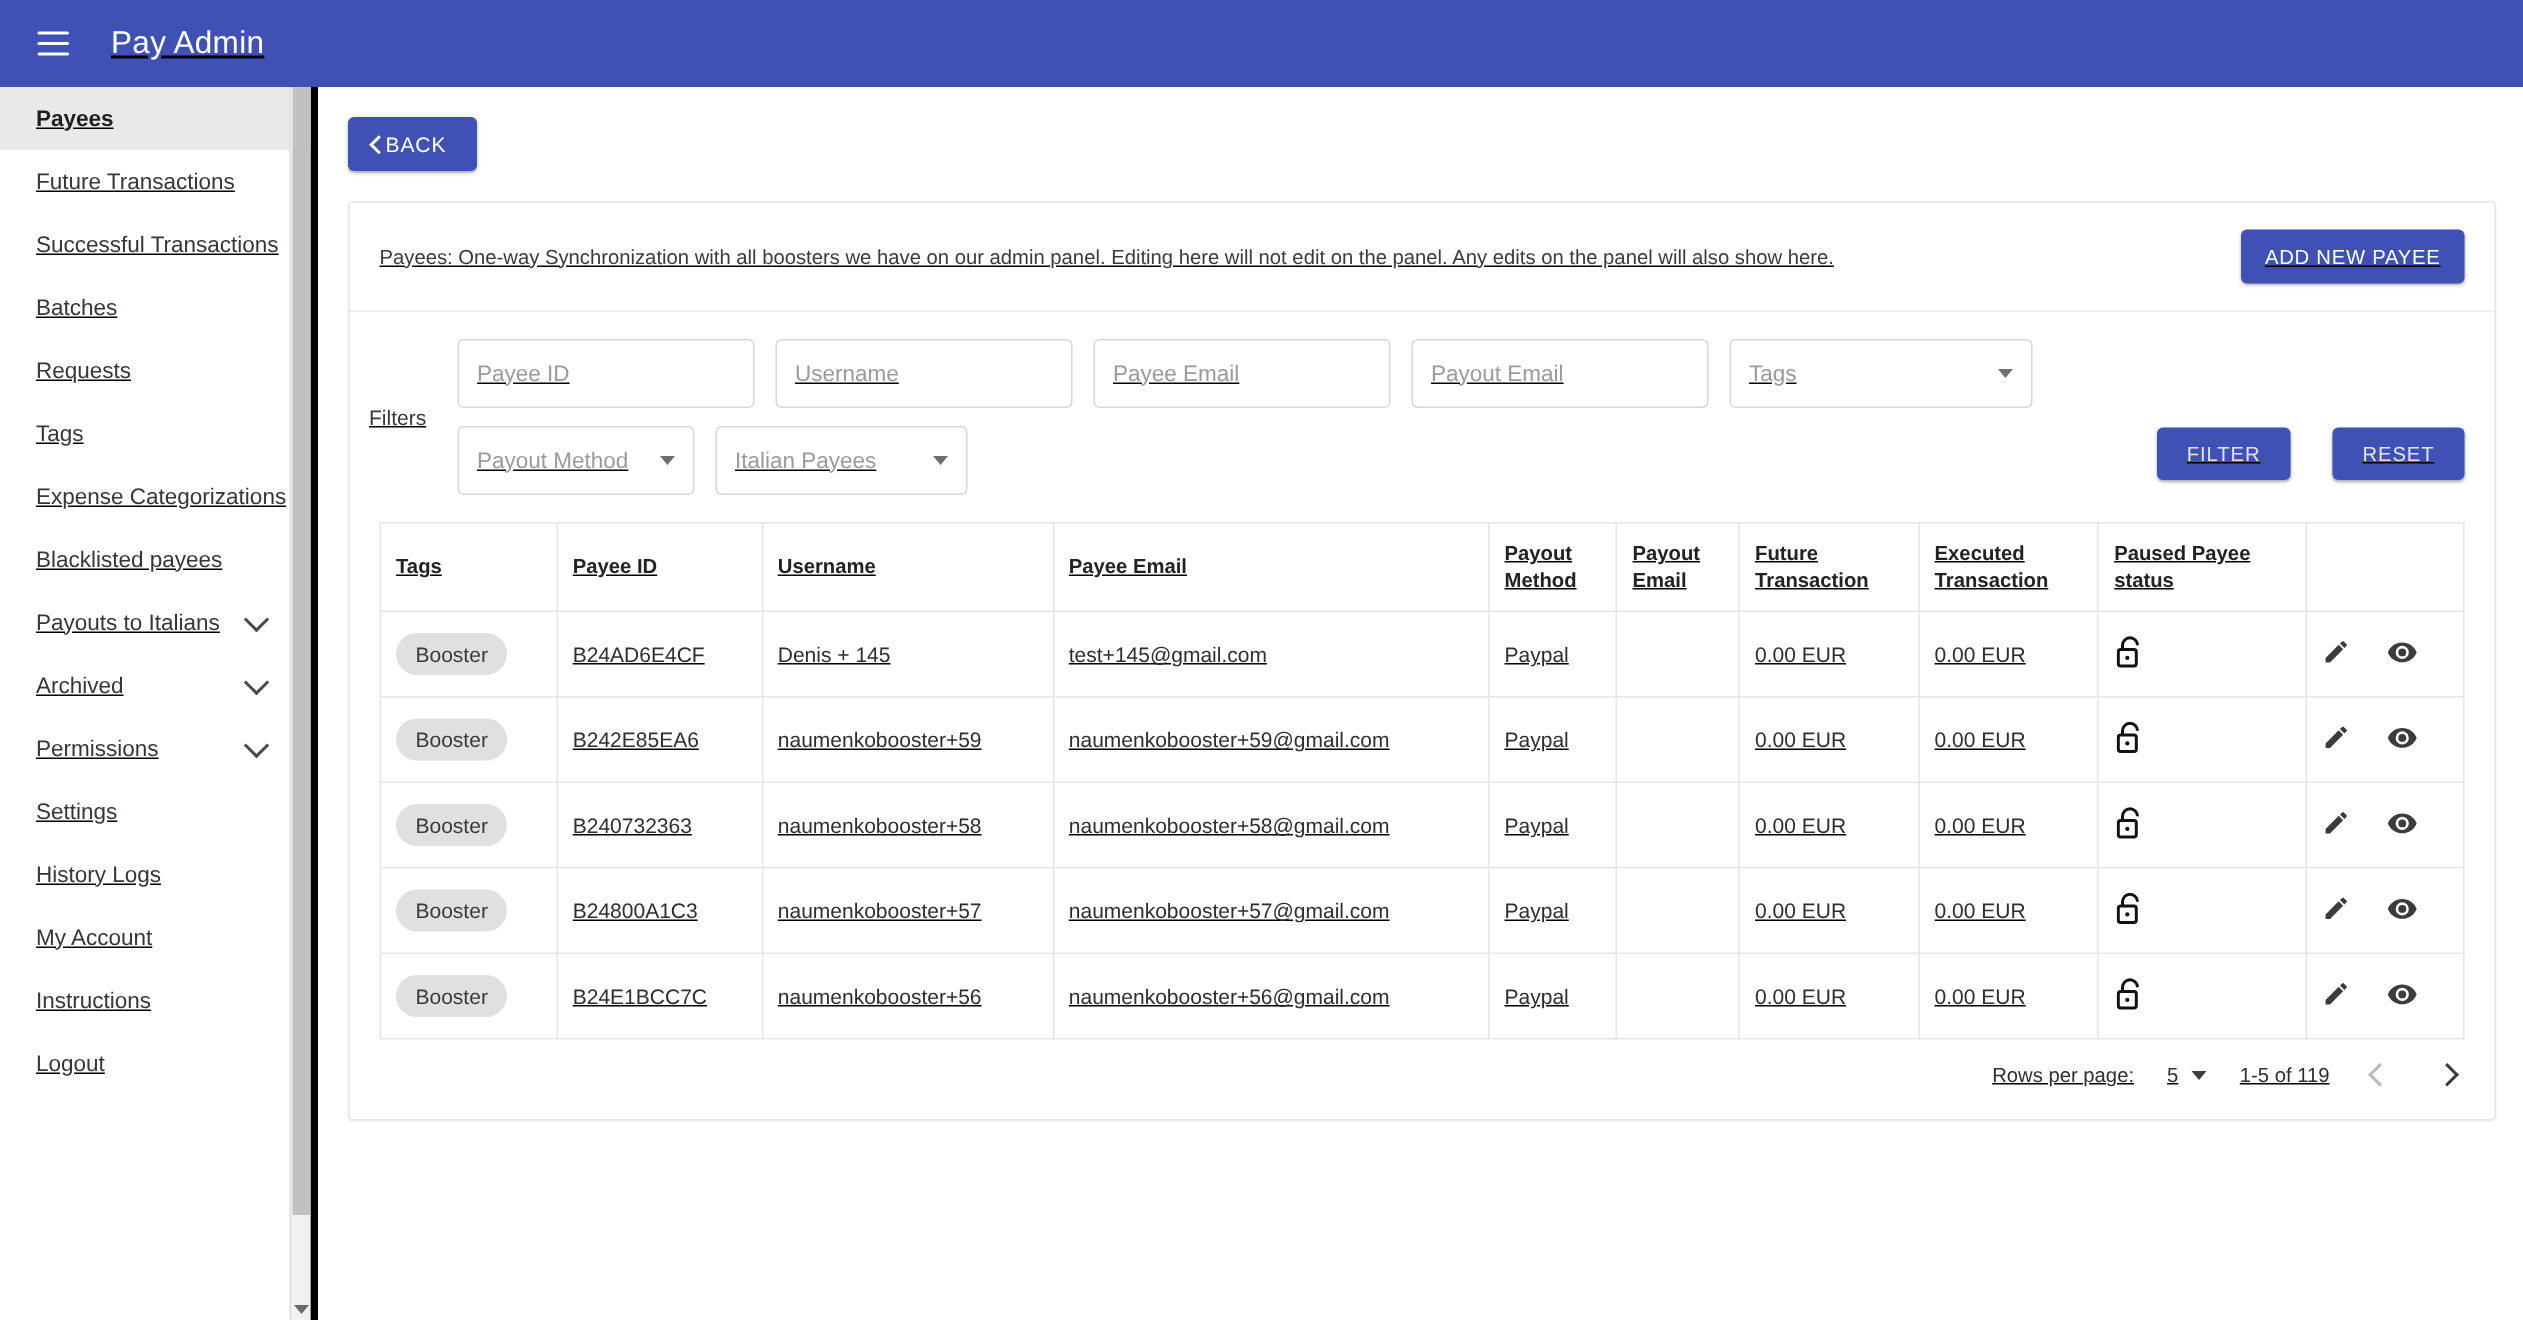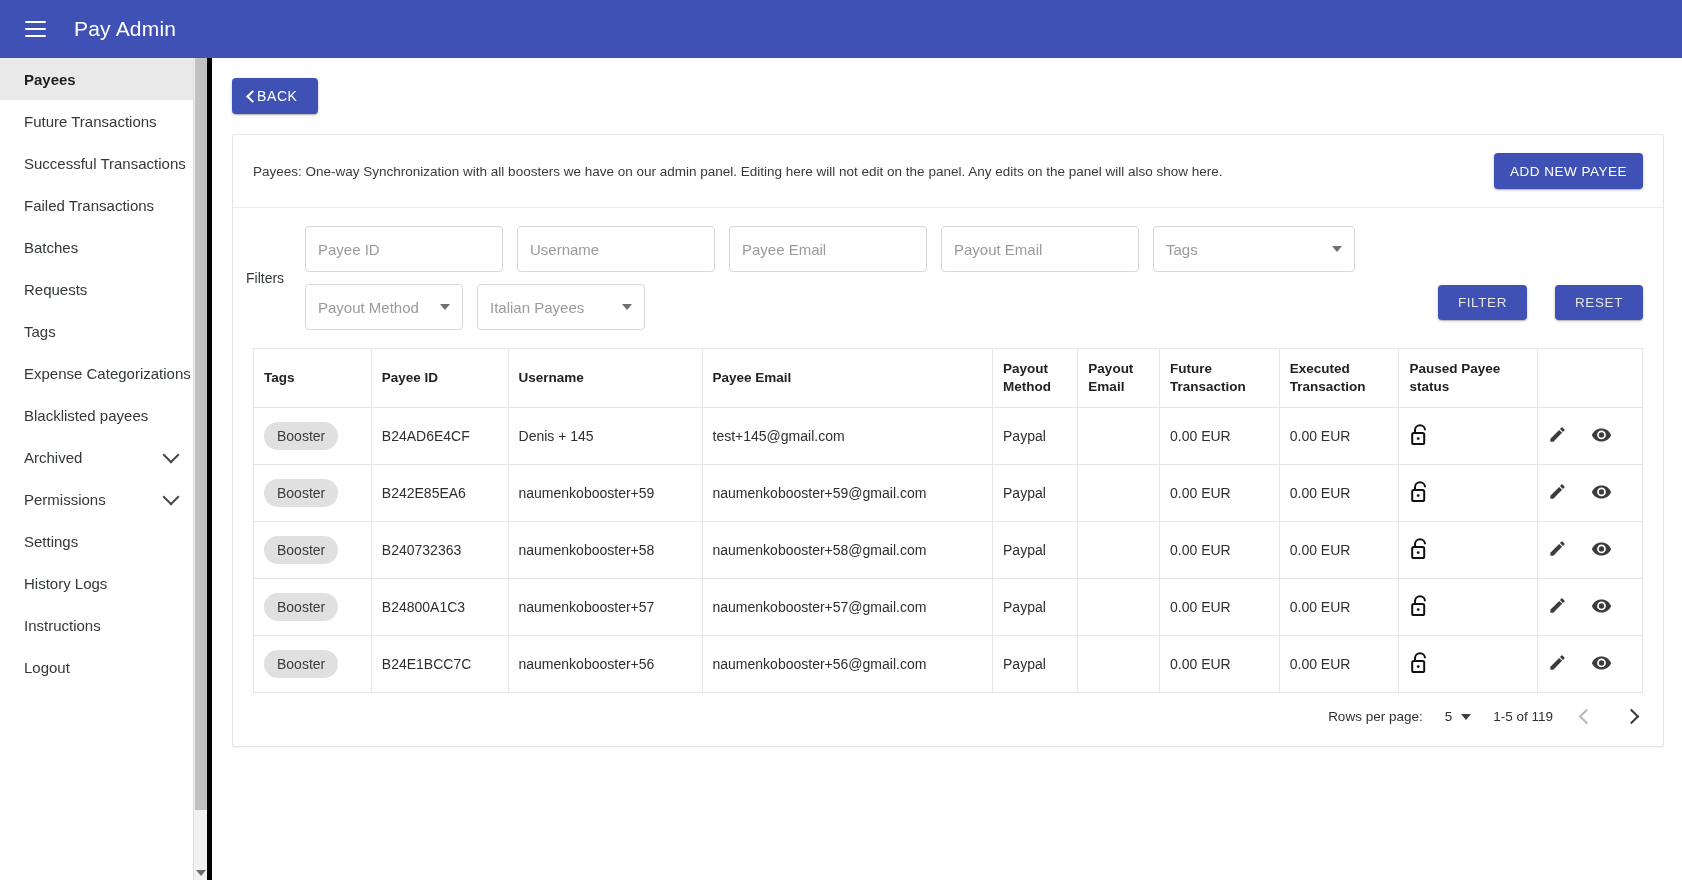--- a/index.html
+++ b/index.html
@@ -3,21 +3,21 @@
 <meta charset="utf-8">
 <style>
   * { box-sizing: border-box; }
   html, body {
     margin: 0; padding: 0;
     width: 1682px; height: 880px;
     overflow: hidden;
     font-family: "Liberation Sans", sans-serif;
     background: #ffffff;
   }
-  #app { position: relative; width: 1682px; height: 880px; background:#fff; }
+  #app { position: relative; width: 1682px; height: 880px; background:#fff;text-decoration:underline; }
 
   
   .appbar {
     height: 58px;
     background: #3f51b5;
     display: flex;
     align-items: center;
     padding-left: 18px;
     color: #fff;
     position: relative;
@@ -226,50 +226,54 @@
           <li class="sb-item active">
             <span class="sb-label">Payees</span>
           </li>
           <li class="sb-item">
             <span class="sb-label">Future Transactions</span>
           </li>
           <li class="sb-item">
             <span class="sb-label">Successful Transactions</span>
           </li>
           <li class="sb-item">
-            <span class="sb-label">Failed Transactions</span>
-          </li>
-          <li class="sb-item">
             <span class="sb-label">Batches</span>
           </li>
           <li class="sb-item">
             <span class="sb-label">Requests</span>
           </li>
           <li class="sb-item">
             <span class="sb-label">Tags</span>
           </li>
           <li class="sb-item">
             <span class="sb-label">Expense Categorizations</span>
           </li>
           <li class="sb-item">
             <span class="sb-label">Blacklisted payees</span>
+          </li>
+          <li class="sb-item">
+            <span class="sb-label">Payouts to Italians</span>
+            <span class="chev"></span>
           </li>
           <li class="sb-item">
             <span class="sb-label">Archived</span>
             <span class="chev"></span>
           </li>
           <li class="sb-item">
             <span class="sb-label">Permissions</span>
             <span class="chev"></span>
           </li>
           <li class="sb-item">
             <span class="sb-label">Settings</span>
           </li>
           <li class="sb-item">
             <span class="sb-label">History Logs</span>
+          </li>
+          <li class="sb-item">
+            <span class="sb-label">My Account</span>
           </li>
           <li class="sb-item">
             <span class="sb-label">Instructions</span>
           </li>
           <li class="sb-item">
             <span class="sb-label">Logout</span>
           </li>
         </ul>
       <div class="sb-scrollbar">
         <div class="sb-thumb"></div>

